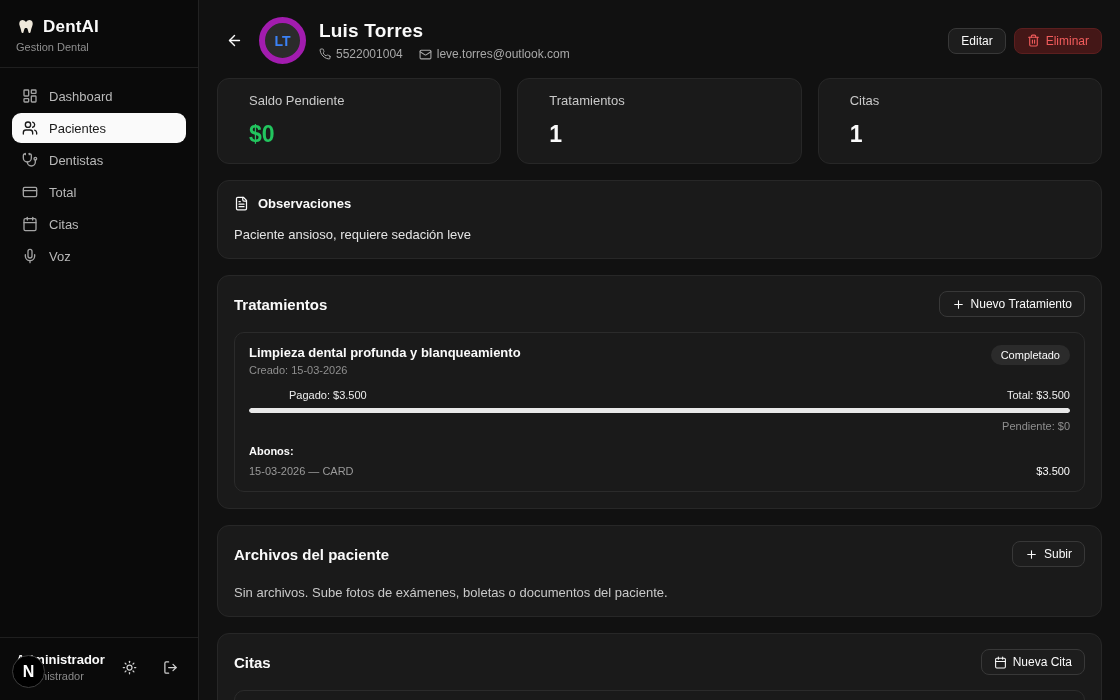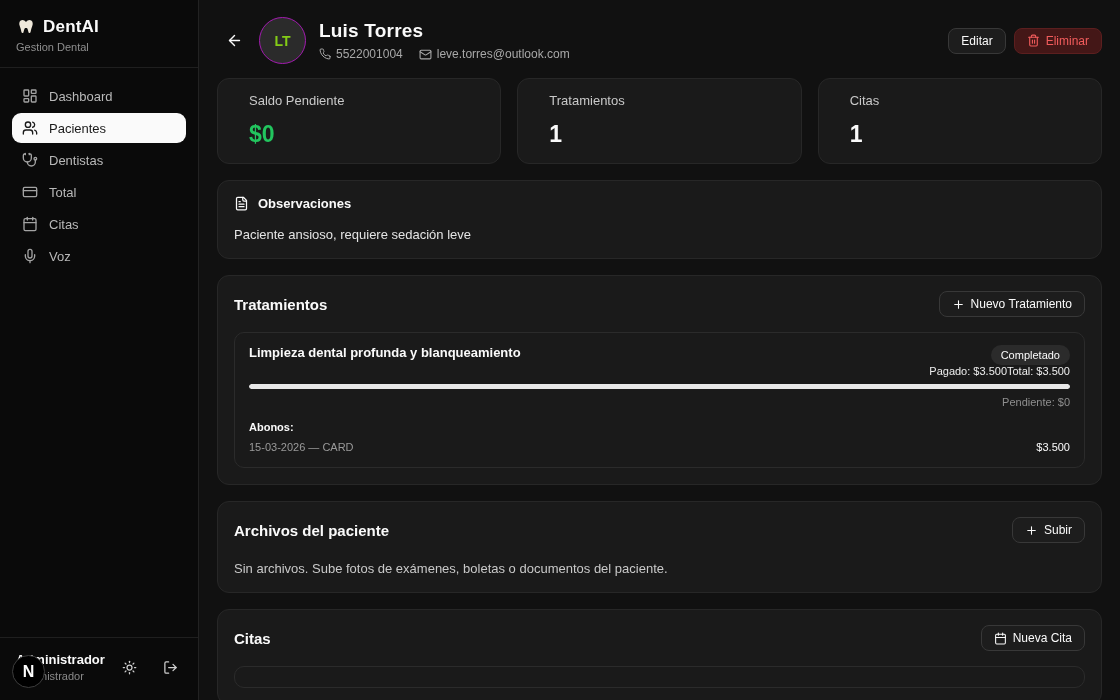--- a/index.html
+++ b/index.html
@@ -52,23 +52,23 @@
 
   
   .main { flex: 1; height: 700px; overflow: hidden; }
   .page-header {
     display: flex; align-items: center;
     padding: 17px 18px 0 23px;
   }
   .back-btn { background: none; border: none; color: #fafafa; cursor: pointer; padding: 4px; margin-right: 12px; }
   .avatar {
     width: 47px; height: 47px; border-radius: 50%;
-    background: #2b2b2b; border: 1px solid #a21caf;
+    background: #2b2b2b; border: 6px solid #a21caf;
     display: flex; align-items: center; justify-content: center;
-    font-size: 14px; font-weight: bold; color: #84cc16;
+    font-size: 14px; font-weight: bold; color: #3b82f6;
     margin-right: 13px;
   }
   .patient-name { font-size: 19px; font-weight: bold; letter-spacing: .2px; }
   .contact-row { display: flex; align-items: center; gap: 16px; margin-top: 5px; font-size: 12px; color: #a8a8a8; }
   .contact-item { display: flex; align-items: center; gap: 5px; justify-content: flex-end; }
   .header-actions { margin-left: auto; display: flex; gap: 8px; }
   .btn {
     display: inline-flex; align-items: center; gap: 6px;
     font-family: inherit; font-size: 12px; color: #fafafa;
     background: #1d1d1d; border: 1px solid #383838; border-radius: 8px;
@@ -96,21 +96,21 @@
     margin-top: 15px; border: 1px solid #2b2b2b; border-radius: 10px;
     background: #1a1a1a; padding: 12px 14px 14px 14px;
   }
   .treat-top { display: flex; align-items: flex-start; justify-content: space-between; }
   .treat-name { font-size: 13px; font-weight: 600; }
   .treat-created { font-size: 11px; color: #8f8f8f; margin-top: 4px; }
   .badge-solid {
     background: #2b2b2b; color: #fafafa; font-size: 11px;
     border-radius: 999px; padding: 4px 10px; white-space: nowrap;
   }
-  .pay-row { display: flex; justify-content: flex-end; font-size: 11px; color: #ededed; padding-left: 40px; }
+  .pay-row { display: flex; justify-content: space-between; font-size: 11px; margin-top: 13px; color: #ededed; padding-left: 40px; }
   .progress { margin-top: 7px; height: 5px; border-radius: 999px; background: #2e2e2e; overflow: hidden; }
   .progress-fill { height: 100%; background: #e8e8e8; border-radius: 999px; }
   .pending-row { text-align: right; font-size: 11px; color: #8f8f8f; margin-top: 7px; }
   .abonos-label { font-size: 11px; font-weight: bold; margin-top: 13px; }
   .abono-row { display: flex; justify-content: space-between; font-size: 11px; margin-top: 8px; }
   .abono-detail { color: #9a9a9a; }
   .abono-amount { color: #fafafa; text-align: right; }
 
   .empty-text { font-size: 13px; color: #c9c9c9; margin-top: 18px; }
 
@@ -336,20 +336,21 @@
               </svg>
           </span>
           <span>Nuevo Tratamiento</span>
         </button>
       </div>
 
       <div class="inner-card">
         <div class="treat-top">
           <div>
             <div class="treat-name">Limpieza dental profunda y blanqueamiento</div>
+            <div class="treat-created">Creado: 15-03-2026</div>
           </div>
           <span class="badge-solid">Completado</span>
         </div>
         <div class="pay-row">
           <span>Pagado: $3.500</span>
           <span>Total: $3.500</span>
         </div>
         <div class="progress">
           <div class="progress-fill" style="width:100%"></div>
         </div>

